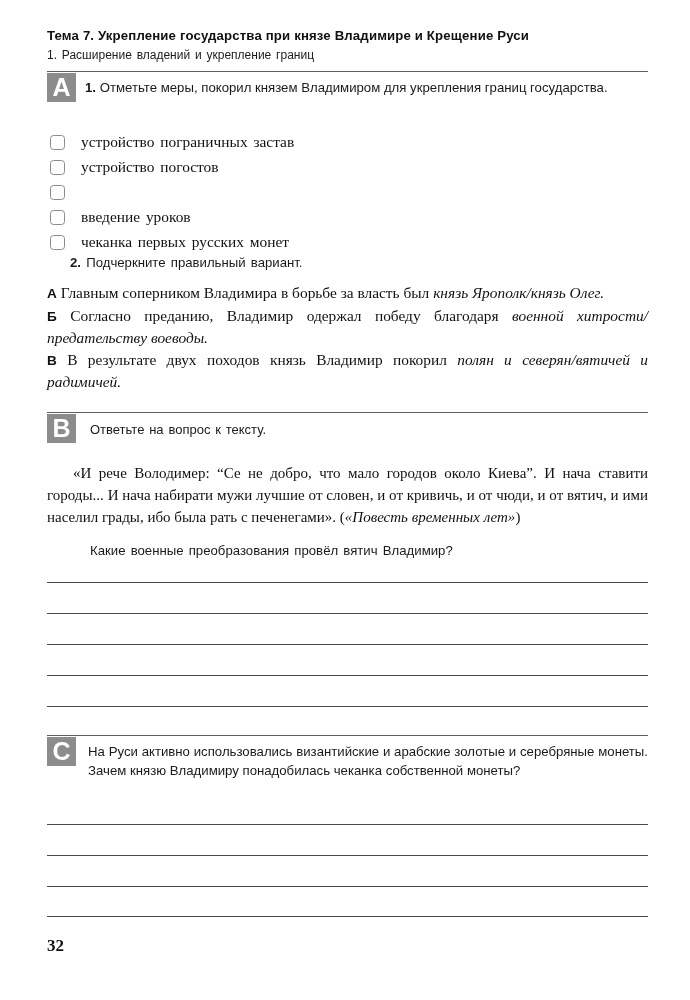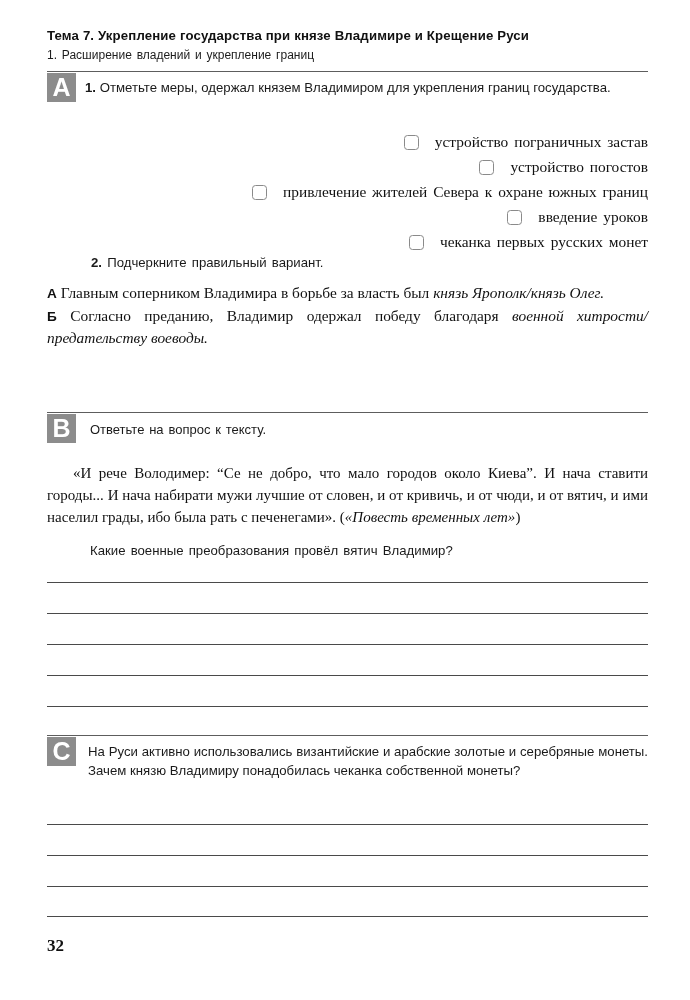--- a/index.html
+++ b/index.html
@@ -96,21 +96,20 @@
   .check-list {
     position: absolute;
     left: 50px;
     top: 131px;
     width: 598px;
   }
   .check-row {
     display: flex;
     align-items: flex-start;
     height: 25px;
-    justify-content: flex-end;
   }
   .checkbox {
     flex: 0 0 auto;
     width: 13px;
     height: 13px;
     border: 1.3px solid #8a8a8a;
     border-radius: 3.5px;
     margin-top: 4px;
     background: #ffffff;
     box-sizing: content-box;
@@ -119,21 +118,21 @@
     font-family: "Liberation Serif", serif;
     font-size: 15.4px;
     line-height: 21px;
     color: #111;
     margin-left: 16px;
     word-spacing: 2px;
   }
 
   .task-2-head {
     position: absolute;
-    left: 91px;
+    left: 70px;
     top: 255px;
     font-family: "Liberation Sans", sans-serif;
     font-size: 13.2px;
     color: #1a1a1a;
     word-spacing: 1.5px;
   }
   .task-2-head .num { font-weight: bold; }
 
   .variants {
     position: absolute;
@@ -239,35 +238,34 @@
   </div>
 
   <div class="rule r-a"></div>
   <div class="rule r-b"></div>
   <div class="rule r-c"></div>
 
   <div class="badge b-a">A</div>
 
   <div class="task-a-head">
     <span class="num">1.</span>
-    <span>Отметьте меры, одержал князем Владимиром для укрепления границ государства.</span>
+    <span>Отметьте меры, покорил князем Владимиром для укрепления границ государства.</span>
   </div>
 
   <div class="check-list">
     <div class="check-row">
       <span class="checkbox"></span>
       <span class="check-label">устройство пограничных застав</span>
     </div>
     <div class="check-row">
       <span class="checkbox"></span>
       <span class="check-label">устройство погостов</span>
     </div>
     <div class="check-row">
       <span class="checkbox"></span>
-      <span class="check-label">привлечение жителей Севера к охране южных границ</span>
     </div>
     <div class="check-row">
       <span class="checkbox"></span>
       <span class="check-label">введение уроков</span>
     </div>
     <div class="check-row">
       <span class="checkbox"></span>
       <span class="check-label">чеканка первых русских монет</span>
     </div>
   </div>
@@ -278,20 +276,24 @@
   </div>
 
   <div class="variants">
     <div class="variant">
       <span class="mark">А</span>
       <span>Главным соперником Владимира в борьбе за власть был </span><i>князь Ярополк/князь Олег.</i>
     </div>
     <div class="variant">
       <span class="mark">Б</span>
       <span>Согласно преданию, Владимир одержал победу благодаря </span><i>военной хитрости/предательству воеводы.</i>
+    </div>
+    <div class="variant">
+      <span class="mark">В</span>
+      <span>В результате двух походов князь Владимир покорил </span><i>полян и северян/вятичей и радимичей.</i>
     </div>
   </div>
 
   <div class="badge b-b">B</div>
 
   <div class="task-b-head">Ответьте на вопрос к тексту.</div>
 
   <div class="quote-block">
     <span>«И рече Володимер: “Се не добро, что мало городов около Киева”. И нача ставити городы... И нача набирати мужи лучшие от словен, и от кривичь, и от чюди, и от вятич, и ими населил грады, ибо была рать с печенегами». (</span><i>«Повесть временных лет»</i><span>)</span>
   </div>

